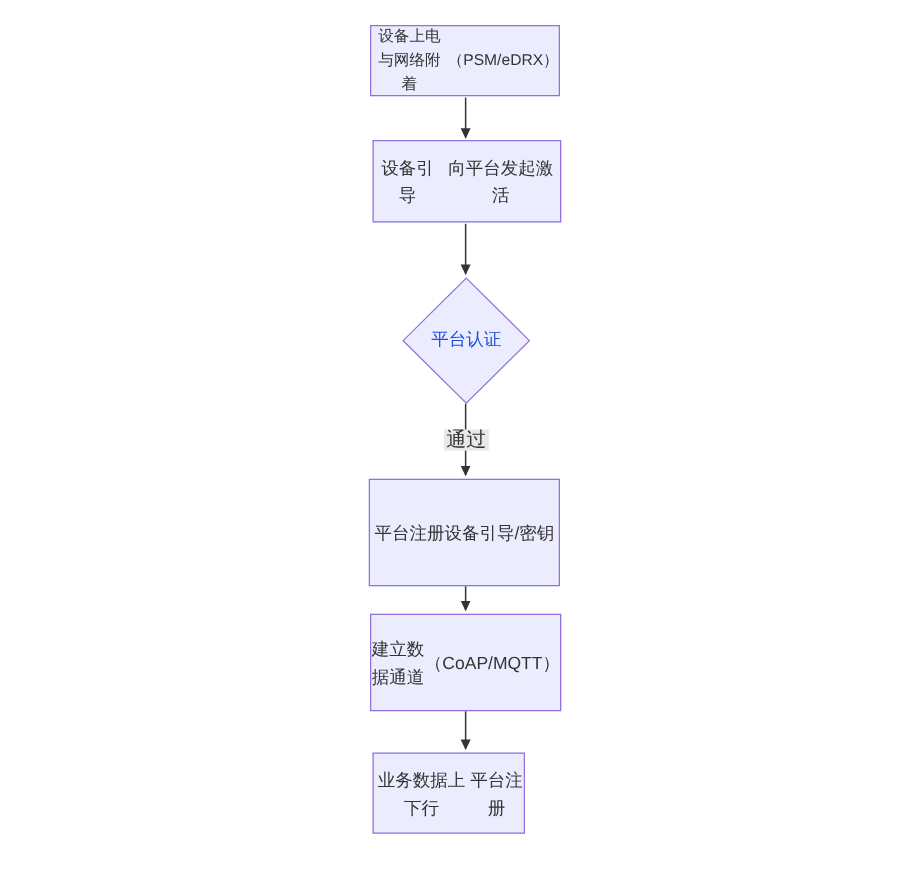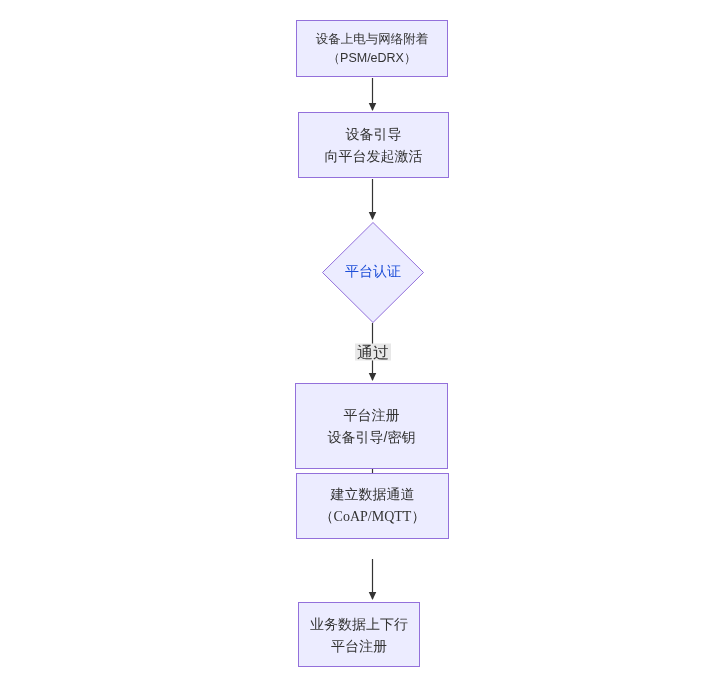--- a/index.html
+++ b/index.html
@@ -19,31 +19,31 @@
     left: 0; top: 0;
     width: 726px; height: 700px;
   }
   .node {
     position: absolute;
     box-sizing: border-box;
     background: #ECECFF;
     border: 1px solid #9370DB;
     color: #333333;
     display: flex;
-    flex-direction: column;
+    flex-direction: row;
     align-items: center;
     justify-content: center;
     text-align: center;
     font-size: 14px;
     line-height: 22px;
   }
   .node-1 { left: 296px; top: 20px;  width: 152px; height: 57px; font-size: 12.5px; line-height: 19px; }
   .node-2 { left: 298px; top: 112px; width: 151px; height: 66px; align-items: center; }
   .node-3 { left: 295px; top: 383px; width: 153px; height: 86px; }
-  .node-4 { left: 296px; top: 473px; width: 153px; height: 66px; font-family: Liberation Serif, serif; }
+  .node-4 { left: 296px; top: 491px; width: 153px; height: 78px; }
   .node-5 { left: 298px; top: 602px; width: 122px; height: 65px; }
   .diamond-label {
     position: absolute;
     left: 373px; top: 272px;
     transform: translate(-50%, -50%);
     color: #1d4ed8;
     font-size: 14px;
     white-space: nowrap;
   }
   .edge-label {

